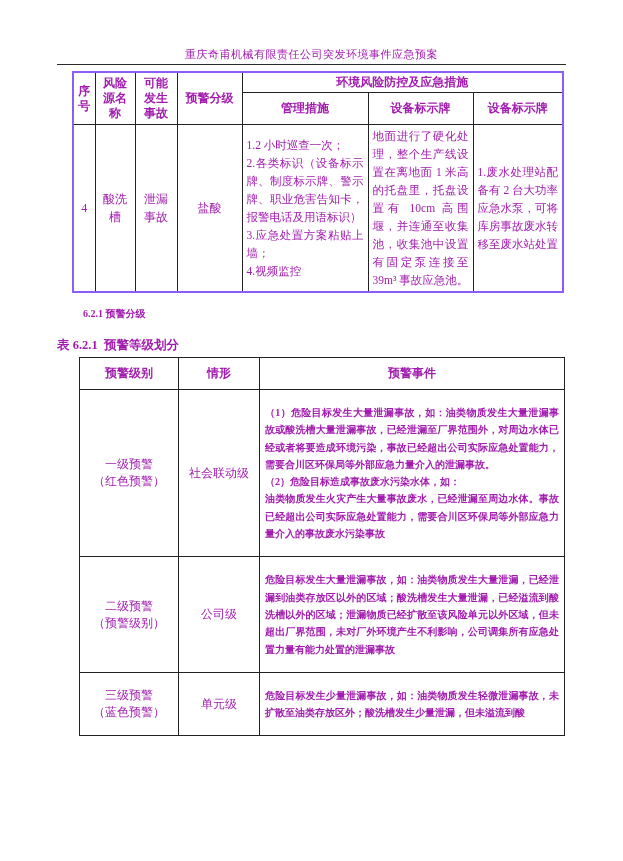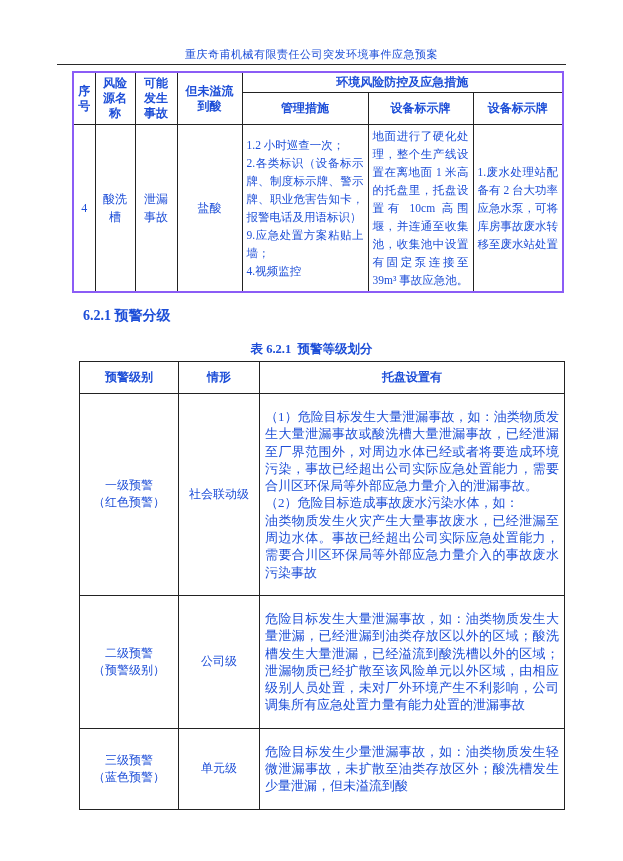--- a/index.html
+++ b/index.html
@@ -4,21 +4,21 @@
 <style>
   * { margin: 0; padding: 0; box-sizing: border-box; }
   html, body { background: #ffffff; }
   .page {
     position: relative;
     width: 623px;
     height: 861px;
     margin: 0 auto;
     background: #ffffff;
     font-family: "Liberation Serif", "DejaVu Serif", serif;
-    color: #1d4ed8;
+    color: #a21caf;
     overflow: hidden;
   }
   .content { padding: 47px 57px 0 57px; }
 
   
   .doc-header { text-align: center; font-size: 11px; letter-spacing: 0.5px; line-height: 14px; }
   .header-rule { border-bottom: 1.2px solid #2a2a2a; margin-top: 3px; }
 
   
   table { border-collapse: collapse; table-layout: fixed; }
@@ -47,33 +47,32 @@
     text-align: left;
     text-align: justify;
     white-space: pre-line;
     font-size: 11.5px;
     padding: 2px 4px;
   }
   td.cell-pollutant { text-align: center; font-weight: normal; }
 
   
   .h2 { margin: 38px 0 0 26px; font-size: 16px; font-weight: normal; }
-  .h3 { margin: 14px 0 16px 26px; font-size: 14px; font-weight: bold; }
+  .h3 { margin: 14px 0 16px 26px; font-size: 10px; font-weight: bold; }
   .para {
     margin-top: 16px;
     font-size: 13.4px;
     line-height: 23.5px;
     text-align: justify;
     text-indent: 52px;
   }
 
   
   .tbl-caption {
     margin-top: 4px;
-    text-align: center;
     font-size: 12.5px;
     font-weight: bold;
     white-space: pre;
   }
   .warn-table {
     width: 485px;
     margin: 3px 0 0 22px;
     border: 1.5px solid #222;
     font-size: 12px;
   }
@@ -85,23 +84,24 @@
   .warn-table th { height: 19px; text-align: center; font-weight: bold; }
   .warn-table td.cell-level, .warn-table td.cell-situation {
     text-align: center;
     white-space: pre-line;
     line-height: 17px;
   }
   .warn-table td.cell-events {
     text-align: left;
     text-align: justify;
     white-space: pre-line;
-    font-size: 13px;
+    font-size: 10px;
     line-height: 17.3px;
     padding: 14px 5px;
+    font-weight: bold;
   }
   .row-l1 { height: 158px; }
   .row-l2 { height: 87px; }
   .row-l3 { height: 35px; }
 </style>
 </head>
 <body>
 
 <div class="page">
   <div class="content">
@@ -117,36 +117,36 @@
           <col style="width:65px">
         <col style="width:126px">
           <col style="width:105px">
           <col style="width:90px">
       </colgroup>
       <tbody>
         <tr>
           <th rowspan="2">序号</th>
           <th rowspan="2">风险源名称</th>
           <th rowspan="2" style="padding:3px 5px">可能发生事故</th>
-          <th rowspan="2">但未溢流到酸</th>
+          <th rowspan="2">预警分级</th>
           <th colspan="3" class="grp-h">环境风险防控及应急措施</th>
         </tr>
         <tr>
           <th class="sub-h">管理措施</th>
           <th class="sub-h">设备标示牌</th>
           <th class="sub-h">设备标示牌</th>
         </tr>
         <tr class="body-row">
           <td>4</td>
           <td>酸洗槽</td>
           <td style="padding:12px 6px">泄漏事故</td>
           <td class="cell-pollutant">盐酸</td>
           <td class="cell-long">1.2 小时巡查一次；
 2.各类标识（设备标示牌、制度标示牌、警示牌、职业危害告知卡，报警电话及用语标识）
-9.应急处置方案粘贴上墙；
+3.应急处置方案粘贴上墙；
 4.视频监控</td>
           <td class="cell-long">地面进行了硬化处理，整个生产线设置在离地面 1 米高的托盘里，托盘设置有 10cm 高围堰，并连通至收集池，收集池中设置有固定泵连接至 39m³ 事故应急池。</td>
           <td class="cell-long">1.废水处理站配备有 2 台大功率应急水泵，可将库房事故废水转移至废水站处置</td>
         </tr>
       </tbody>
     </table>
 
     <div class="h3">6.2.1 预警分级</div>
 
     <div class="tbl-caption">表 6.2.1  预警等级划分</div>
@@ -154,35 +154,35 @@
     <table class="warn-table">
       <colgroup>
         <col style="width:99px">
           <col style="width:81px">
           <col style="width:305px">
       </colgroup>
       <tbody>
         <tr>
           <th>预警级别</th>
           <th>情形</th>
-          <th>托盘设置有</th>
+          <th>预警事件</th>
         </tr>
         <tr class="row-l1">
           <td class="cell-level">一级预警
 （红色预警）</td>
           <td class="cell-situation">社会联动级</td>
           <td class="cell-events">（1）危险目标发生大量泄漏事故，如：油类物质发生大量泄漏事故或酸洗槽大量泄漏事故，已经泄漏至厂界范围外，对周边水体已经或者将要造成环境污染，事故已经超出公司实际应急处置能力，需要合川区环保局等外部应急力量介入的泄漏事故。
 （2）危险目标造成事故废水污染水体，如：
 油类物质发生火灾产生大量事故废水，已经泄漏至周边水体。事故已经超出公司实际应急处置能力，需要合川区环保局等外部应急力量介入的事故废水污染事故</td>
         </tr>
         <tr class="row-l2">
           <td class="cell-level">二级预警
 （预警级别）</td>
           <td class="cell-situation">公司级</td>
-          <td class="cell-events">危险目标发生大量泄漏事故，如：油类物质发生大量泄漏，已经泄漏到油类存放区以外的区域；酸洗槽发生大量泄漏，已经溢流到酸洗槽以外的区域；泄漏物质已经扩散至该风险单元以外区域，由相应级别人员处置，未对厂外环境产生不利影响，公司调集所有应急处置力量有能力处置的泄漏事故</td>
+          <td class="cell-events">危险目标发生大量泄漏事故，如：油类物质发生大量泄漏，已经泄漏到油类存放区以外的区域；酸洗槽发生大量泄漏，已经溢流到酸洗槽以外的区域；泄漏物质已经扩散至该风险单元以外区域，但未超出厂界范围，未对厂外环境产生不利影响，公司调集所有应急处置力量有能力处置的泄漏事故</td>
         </tr>
         <tr class="row-l3">
           <td class="cell-level">三级预警
 （蓝色预警）</td>
           <td class="cell-situation">单元级</td>
           <td class="cell-events">危险目标发生少量泄漏事故，如：油类物质发生轻微泄漏事故，未扩散至油类存放区外；酸洗槽发生少量泄漏，但未溢流到酸</td>
         </tr>
       </tbody>
     </table>
 

